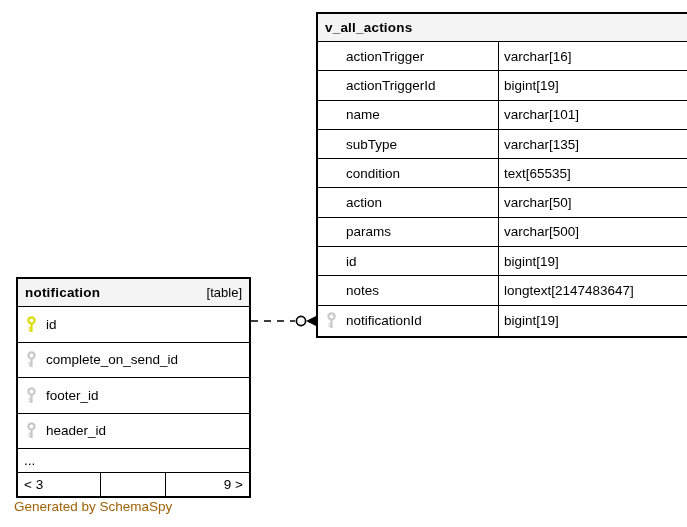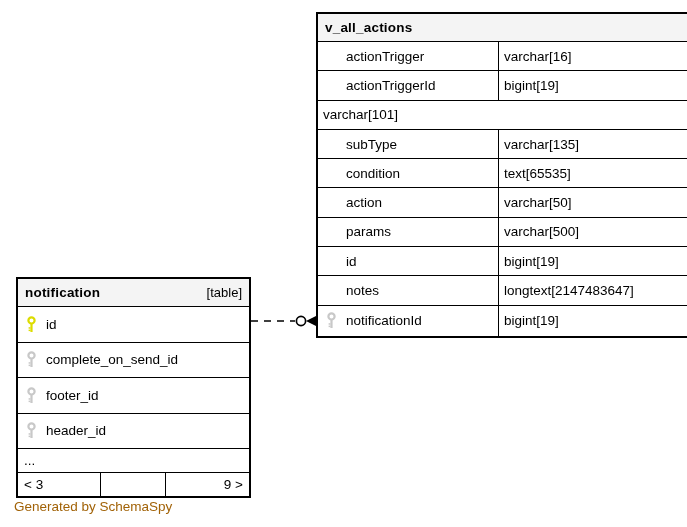--- a/index.html
+++ b/index.html
@@ -132,20 +132,24 @@
       <div class="ctype">varchar[16]</div>
     </div>
     <div class="trow">
       <div class="cname">
           <span class="keycell"></span>
           <span>actionTriggerId</span>
         </div>
       <div class="ctype">bigint[19]</div>
     </div>
     <div class="trow">
+      <div class="cname">
+          <span class="keycell"></span>
+          <span>name</span>
+        </div>
       <div class="ctype">varchar[101]</div>
     </div>
     <div class="trow">
       <div class="cname">
           <span class="keycell"></span>
           <span>subType</span>
         </div>
       <div class="ctype">varchar[135]</div>
     </div>
     <div class="trow">

